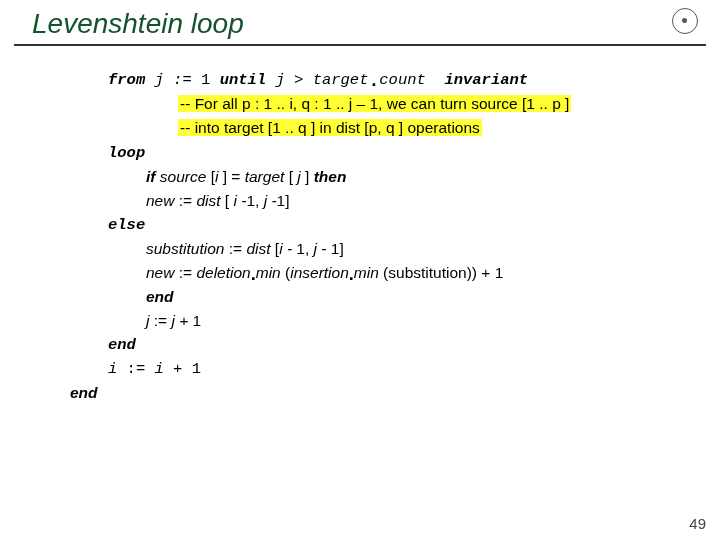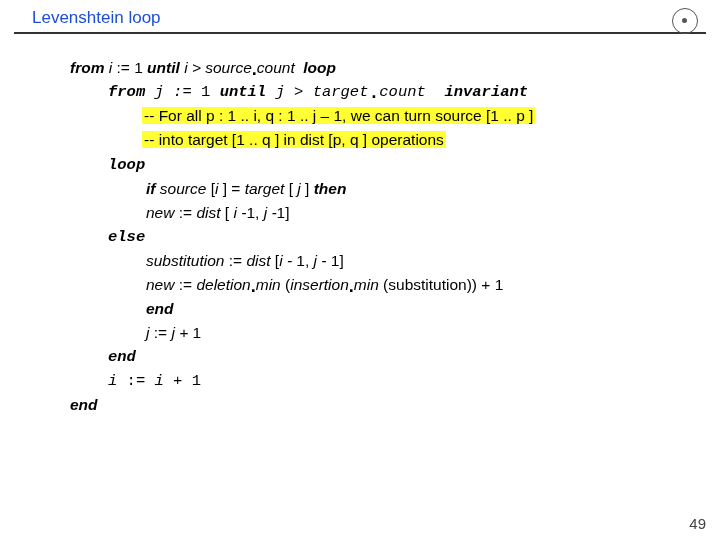--- a/index.html
+++ b/index.html
@@ -10,23 +10,24 @@
     font-family: "Trebuchet MS", "Lucida Sans", sans-serif;
     position: relative;
     overflow: hidden;
   }
   .title-bar {
     padding: 8px 18px 4px 18px;
     border-bottom: 2px solid #333;
     margin: 0 14px;
   }
   .title {
-    font-size: 17px;
-    color: #1d4ed8;
+    font-size: 28px;
+    color: #14532d;
     font-weight: normal;
+    font-style: italic;
   }
   .logo {
     position: absolute;
     top: 8px;
     right: 22px;
     width: 26px;
     height: 26px;
     border: 1.5px solid #555;
     border-radius: 50%;
   }
@@ -48,21 +49,21 @@
   .content .bi { font-style: italic; font-weight: bold; }
   .content .dot { font-weight: bold; font-size: 18px; line-height: 0; vertical-align: -2px; }
   .row { white-space: pre; }
   .ind1 { padding-left: 38px; font-family: Liberation Mono, monospace; }
   .ind2 { padding-left: 76px; }
   .hl {
     background: #ffff33;
     padding: 0 2px;
   }
   .comment-block {
-    margin-left: 72px;
+    margin-left: 108px;
     margin-bottom: 1px;
   }
   .pgnum {
     position: absolute;
     bottom: 8px;
     right: 14px;
     font-size: 15px;
     color: #444;
   }
   .loopkw {
@@ -73,21 +74,20 @@
 </head>
 <body>
 
 <div class="title-bar">
   <div class="title">Levenshtein loop</div>
 </div>
 <div class="logo"></div>
 
 <div class="content">
 
-<div class="row"><span class="bi">from </span><span class="i">i </span><span>:= 1 </span><span class="bi">until </span><span class="i">i &gt; source</span><span class="dot">.</span><span class="i">count  </span><span class="bi">loop</span></div>
 
 <div class="row ind1"><span class="bi">from </span><span class="i">j := </span><span>1 </span><span class="bi">until </span><span class="i">j &gt; target</span><span class="dot">.</span><span class="i">count </span><span class="bi"> invariant</span></div>
 
 <div class="comment-block">
   <span class="hl">-- For all p : 1 .. i, q : 1 .. j – 1, we can turn source [1 .. p ]</span><br>
   <span class="hl">-- into target [1 .. q ] in dist [p, q ] operations</span>
 </div>
 
 <div class="row ind1"><span class="bi loopkw">loop</span></div>
 

